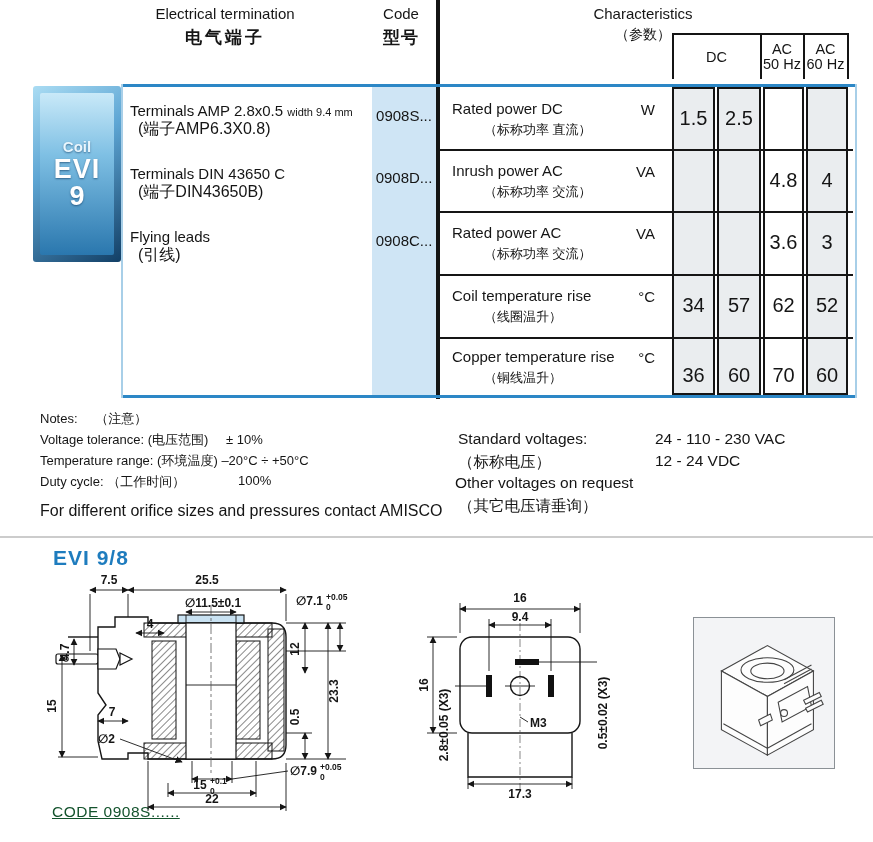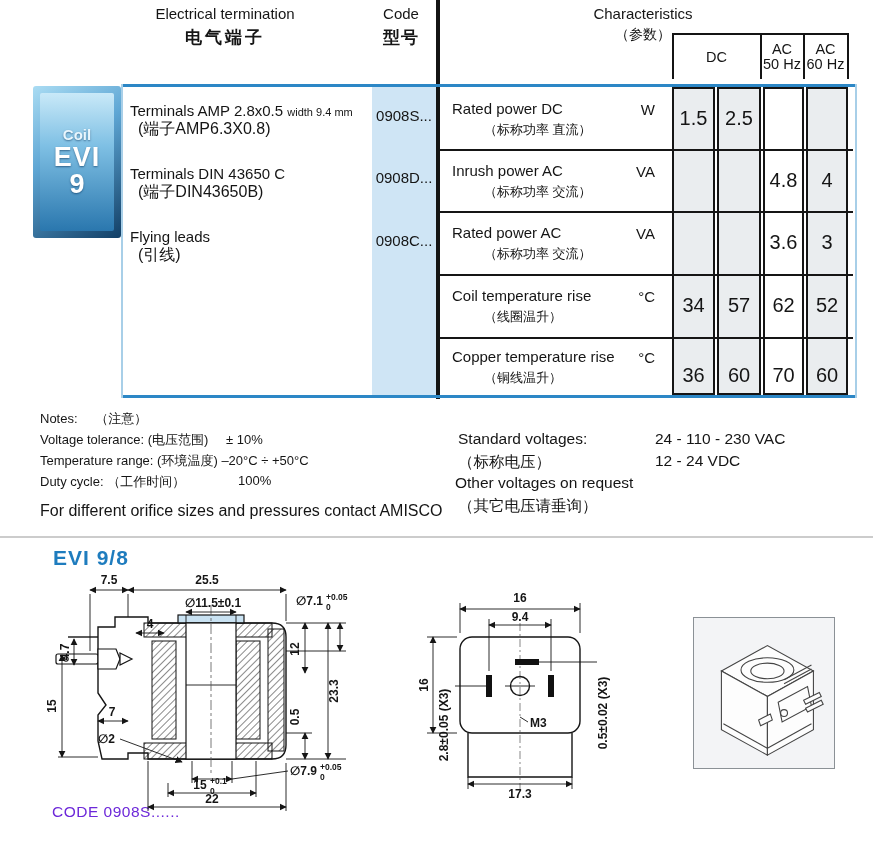--- a/index.html
+++ b/index.html
@@ -10,21 +10,21 @@
   .nowrap{white-space:nowrap;}
 
   
   .hdr-en{font-size:15px;}
   .hdr-zh{font-size:17px;font-weight:bold;margin-top:4px;letter-spacing:3px;}
   .vline-thick{left:436px;top:0;width:4px;height:399px;background:#141414;}
   .subline{background:#141414;}
   .sh-lab{font-size:14.5px;line-height:15px;}
 
   
-  .badge-outer{left:33px;top:86px;width:88px;height:152px;box-sizing:border-box;padding:7px;
+  .badge-outer{left:33px;top:86px;width:88px;height:176px;box-sizing:border-box;padding:7px;
     background:linear-gradient(145deg,#aadcf3 0%,#5ea6d4 40%,#123f66 100%);border-radius:3px;}
   .badge-inner{width:100%;height:100%;border-radius:2px;display:flex;flex-direction:column;
     align-items:center;justify-content:center;
     background:linear-gradient(180deg,#c9e9f8 0%,#7fc0e4 38%,#2a77ae 100%);}
   .badge-coil{font-size:15px;font-weight:bold;color:#e9f6fd;text-shadow:0 1px 2px rgba(0,40,80,.55);}
   .badge-evi{font-size:27px;font-weight:800;color:#fff;line-height:1.05;letter-spacing:1px;text-shadow:0 1px 2px rgba(0,40,80,.55);}
   .badge-9{font-size:27px;font-weight:800;color:#fff;line-height:1.0;text-shadow:0 1px 2px rgba(0,40,80,.55);}
 
   
   .band-top{left:122px;top:84px;width:735px;height:3px;background:#2c87c6;}
@@ -51,21 +51,21 @@
 
   
   .nline{left:40px;font-size:13px;white-space:nowrap;}
   .nline .gap{display:inline-block;width:14px;}
   .contact{left:40px;top:502px;font-size:16px;}
   .volt{font-size:15.5px;white-space:nowrap;}
   .sep{left:0;top:536px;width:873px;height:2px;background:#cccccc;}
 
   
   .evi-title{left:53px;top:546px;font-size:21px;font-weight:bold;color:#1e7cbe;letter-spacing:1px;}
-  .code-caption{left:52px;top:803px;font-size:15.5px;color:#6d28d9;letter-spacing:.5px;}
+  .code-caption{left:52px;top:803px;font-size:15.5px;color:#14532d;letter-spacing:.5px;text-decoration:underline;}
   .photo-box{left:693px;top:617px;width:142px;height:152px;background:#f3f4f6;border:1.5px solid #8b9196;box-sizing:border-box;}
 
   svg text{font-family:"Liberation Sans","DejaVu Sans",sans-serif;}
   .dim{font-size:12px;font-weight:bold;fill:#151515;}
   .dims{font-size:8.5px;font-weight:bold;fill:#151515;}
   .dl{stroke:#151515;stroke-width:0.9;fill:none;}
   .bd{stroke:#151515;stroke-width:1.4;fill:none;}
   .sk{stroke:#444;stroke-width:1.1;fill:#fdfdfd;}
   .skl{stroke:#444;stroke-width:1.1;fill:none;}
 </style>

